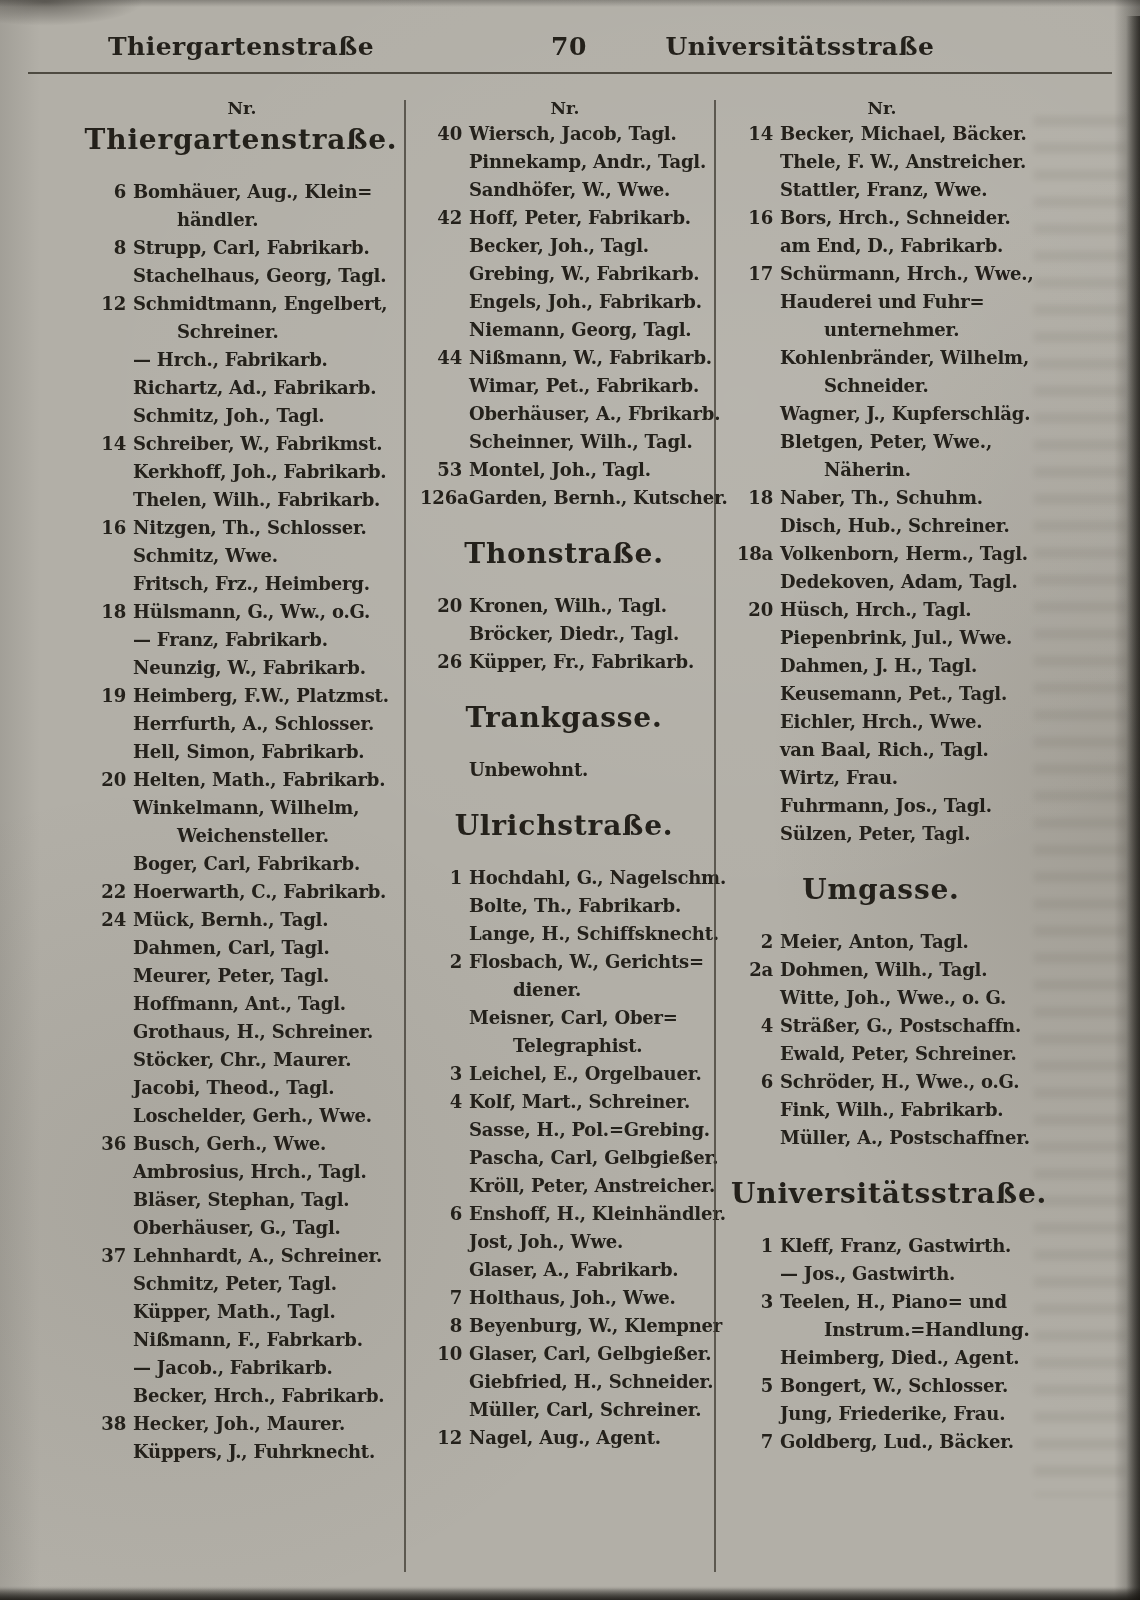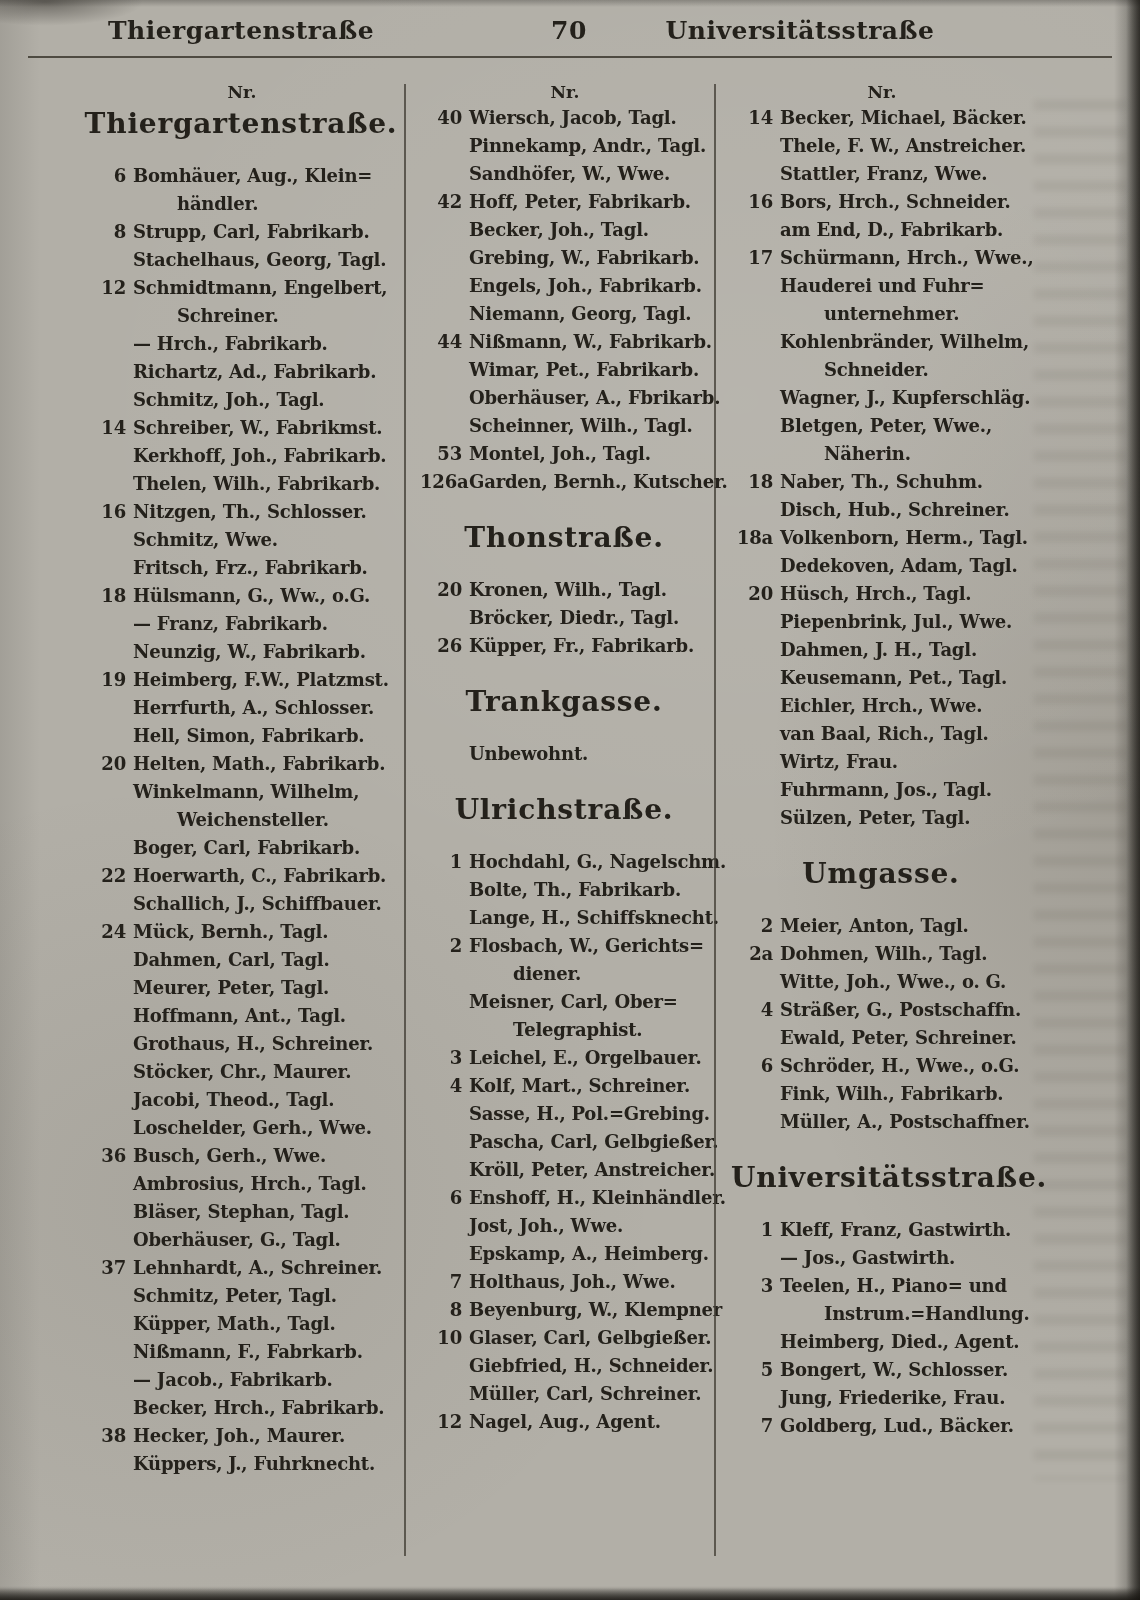--- a/index.html
+++ b/index.html
@@ -11,21 +11,21 @@
       radial-gradient(900px 700px at 65% 25%, rgba(255,255,255,0.07), transparent 75%),
       radial-gradient(700px 600px at 15% 75%, rgba(60,55,45,0.08), transparent 70%),
       radial-gradient(500px 900px at 98% 50%, rgba(60,52,40,0.14), transparent 70%),
       linear-gradient(to bottom, rgba(20,18,15,0.28), transparent 7px),
       linear-gradient(to top, rgba(20,18,15,0.55), transparent 14px),
       linear-gradient(to left, rgba(20,18,15,0.45), transparent 26px),
       linear-gradient(to right, rgba(20,18,15,0.10), transparent 40px);
     font-family:"DejaVu Serif","Liberation Serif",serif;
     color:#24211b;
   }
-  .page { position:absolute; inset:0; }
+  .page { position:absolute; inset:0;margin-top:16px; }
 
   .hdr {
     position:absolute; top:16px; height:34px;
     font-size:25px; font-weight:700; text-align:center;
     letter-spacing:0.5px; white-space:nowrap;
   }
   .hdr-left  { left:84px;  width:314px; }
   .hdr-num   { left:499px; width:140px; }
   .hdr-right { left:650px; width:300px; }
 
@@ -150,21 +150,21 @@
       <div class="entry-line">
         <span class="nr">16</span>
         <span class="txt">Nitzgen, Th., Schlosser.</span>
       </div>
       <div class="entry-line">
         <span class="nr"></span>
         <span class="txt">Schmitz, Wwe.</span>
       </div>
       <div class="entry-line">
         <span class="nr"></span>
-        <span class="txt">Fritsch, Frz., Fabrikarb.</span>
+        <span class="txt">Fritsch, Frz., Heimberg.</span>
       </div>
       <div class="entry-line">
         <span class="nr">18</span>
         <span class="txt">Hülsmann, G., Ww., o.G.</span>
       </div>
       <div class="entry-line">
         <span class="nr"></span>
         <span class="txt">— Franz, Fabrikarb.</span>
       </div>
       <div class="entry-line">
@@ -195,24 +195,20 @@
         <span class="nr"></span>
         <span class="txt ind">Weichensteller.</span>
       </div>
       <div class="entry-line">
         <span class="nr"></span>
         <span class="txt">Boger, Carl, Fabrikarb.</span>
       </div>
       <div class="entry-line">
         <span class="nr">22</span>
         <span class="txt">Hoerwarth, C., Fabrikarb.</span>
-      </div>
-      <div class="entry-line">
-        <span class="nr"></span>
-        <span class="txt">Schallich, J., Schiffbauer.</span>
       </div>
       <div class="entry-line">
         <span class="nr">24</span>
         <span class="txt">Mück, Bernh., Tagl.</span>
       </div>
       <div class="entry-line">
         <span class="nr"></span>
         <span class="txt">Dahmen, Carl, Tagl.</span>
       </div>
       <div class="entry-line">
@@ -417,21 +413,21 @@
       <div class="entry-line">
         <span class="nr">6</span>
         <span class="txt">Enshoff, H., Kleinhändler.</span>
       </div>
       <div class="entry-line">
         <span class="nr"></span>
         <span class="txt">Jost, Joh., Wwe.</span>
       </div>
       <div class="entry-line">
         <span class="nr"></span>
-        <span class="txt">Epskamp, A., Heimberg.</span>
+        <span class="txt">Glaser, A., Fabrikarb.</span>
       </div>
       <div class="entry-line">
         <span class="nr">7</span>
         <span class="txt">Holthaus, Joh., Wwe.</span>
       </div>
       <div class="entry-line">
         <span class="nr">8</span>
         <span class="txt">Beyenburg, W., Klempner</span>
       </div>
       <div class="entry-line">

